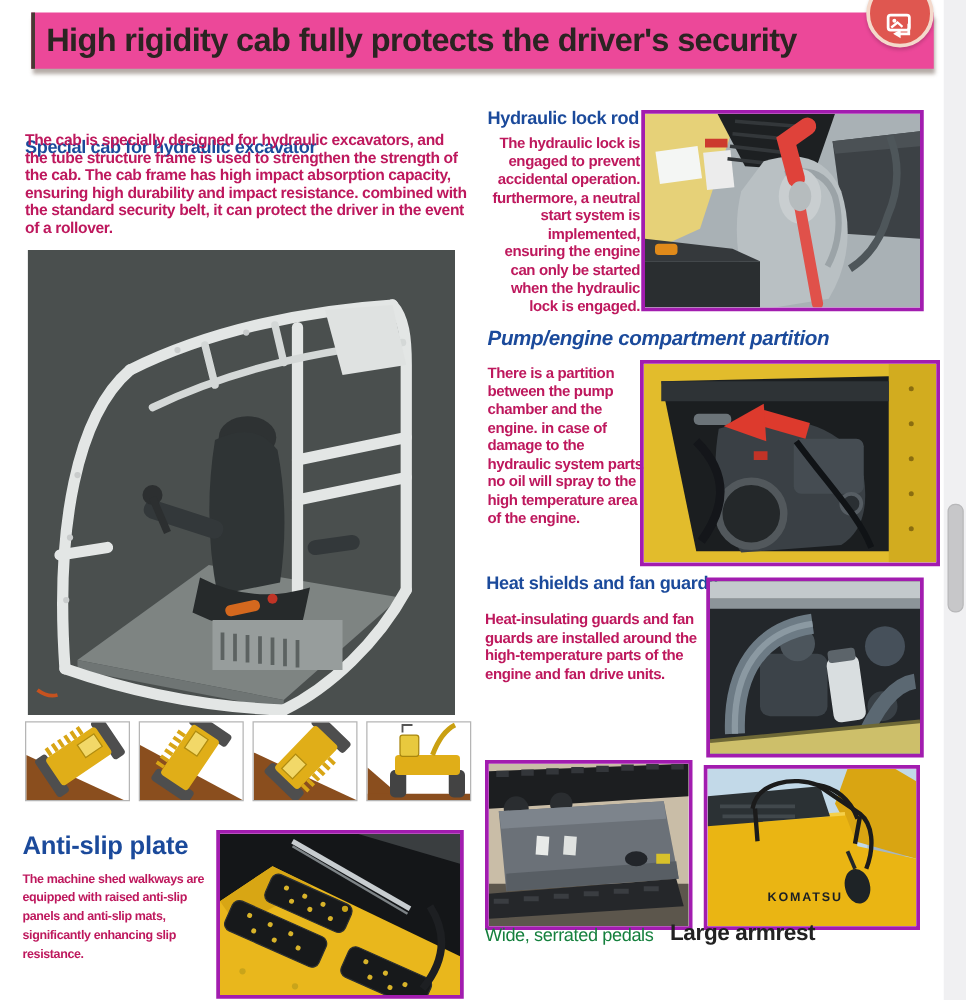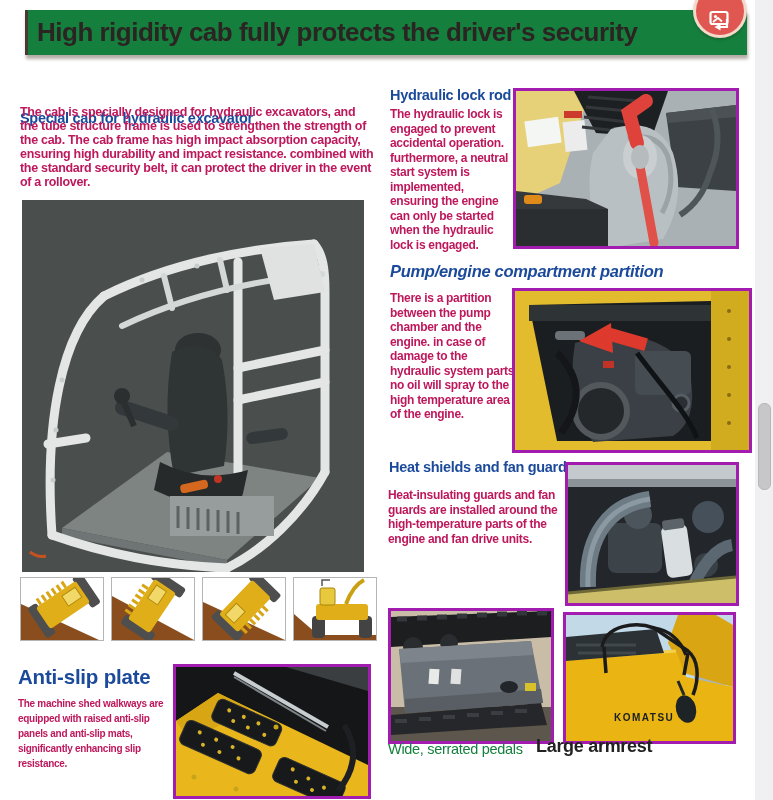--- a/index.html
+++ b/index.html
@@ -7,21 +7,21 @@
     width:773px;height:800px;position:relative;overflow:hidden;
     background:#ffffff;
     font-family:"Liberation Sans", sans-serif;
   }
   .abs{position:absolute;}
   
   .gutter{left:755px;top:0;width:18px;height:800px;background:#f0f0f2;}
   .scroll-thumb{left:758px;top:403px;width:11px;height:85px;background:#c7c7c9;border:1px solid #b7b7b9;border-radius:6px;}
   
   .banner{
-    left:25px;top:10px;width:719px;height:45px;background:#15803d;
+    left:25px;top:10px;width:719px;height:45px;background:#ec4899;
     border-left:3px solid #473a34;box-shadow:1px 4px 3px rgba(90,70,60,.45);
     display:flex;align-items:center;
   }
   .banner h1{margin:0 0 0 9px;font-size:26px;font-weight:bold;color:#2b2422;letter-spacing:-0.5px;white-space:nowrap;}
   .corner-icon{
     left:693px;top:-16px;width:48px;height:48px;border-radius:50%;
     background:#df5750;border:3px solid #f4d9cb;box-shadow:0 2px 3px rgba(0,0,0,.18);
     display:flex;align-items:flex-end;justify-content:center;z-index:6;
   }
   
@@ -211,21 +211,21 @@
     <path d="M168,58 C182,80 180,102 162,124" stroke="#1d1f22" stroke-width="6" fill="none"></path>
     <g fill="#c9a41a">
         <circle cx="18" cy="110" r="2.5"></circle>
         <circle cx="60" cy="122" r="2.5"></circle>
         <circle cx="100" cy="60" r="2.5"></circle>
       </g>
   </svg>
 </div>
 
 <h2 class="abs h-blue h-sm" style="left:390px;top:87px;">Hydraulic lock rod</h2>
-<p class="abs body-text p-col" style="left:390px;top:107px;width:122px;">The hydraulic lock is engaged to prevent accidental operation. furthermore, a neutral start system is implemented, ensuring the engine can only be started when the hydraulic lock is engaged.</p>
+<p class="abs body-text p-col" style="left:390px;top:107px;width:122px;text-align:right;">The hydraulic lock is engaged to prevent accidental operation. furthermore, a neutral start system is implemented, ensuring the engine can only be started when the hydraulic lock is engaged.</p>
 
 <div class="abs photo bordered" style="left:513px;top:88px;width:220px;height:155px;">
   <svg width="220" height="155" viewBox="0 0 220 155">
     <rect width="220" height="155" fill="#a9b1b5"></rect>
     <polygon points="0,0 74,0 44,92 0,112" fill="#e6d178"></polygon>
     <rect x="10" y="28" width="34" height="26" fill="#f4f6f4" transform="rotate(-8 27 41)"></rect>
     <rect x="48" y="30" width="22" height="30" fill="#ececec" transform="rotate(-6 59 45)"></rect>
     <rect x="48" y="20" width="18" height="7" fill="#cc3a2e"></rect>
     <polygon points="58,0 152,0 136,46 80,42" fill="#1d2022"></polygon>
     <g stroke="#33373a" stroke-width="3">

